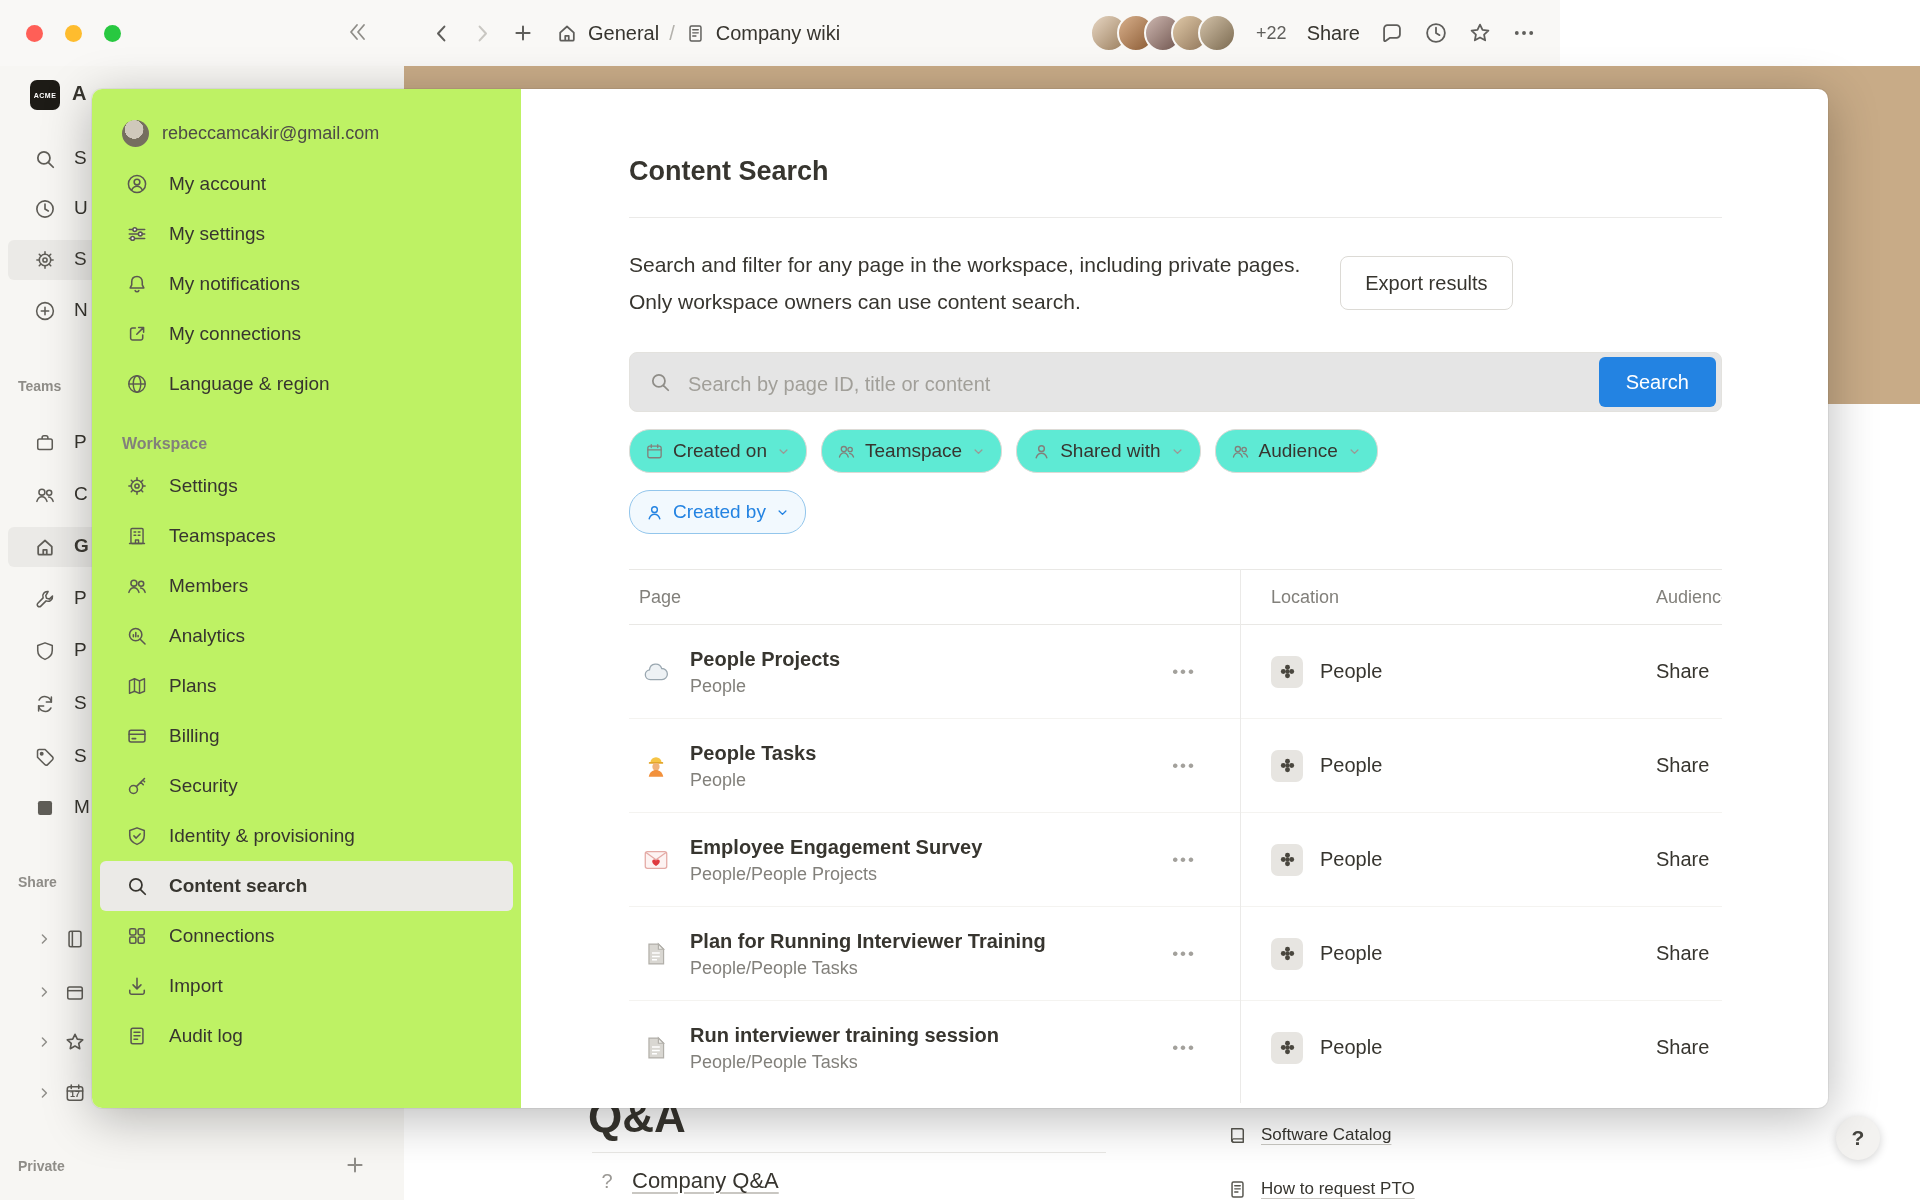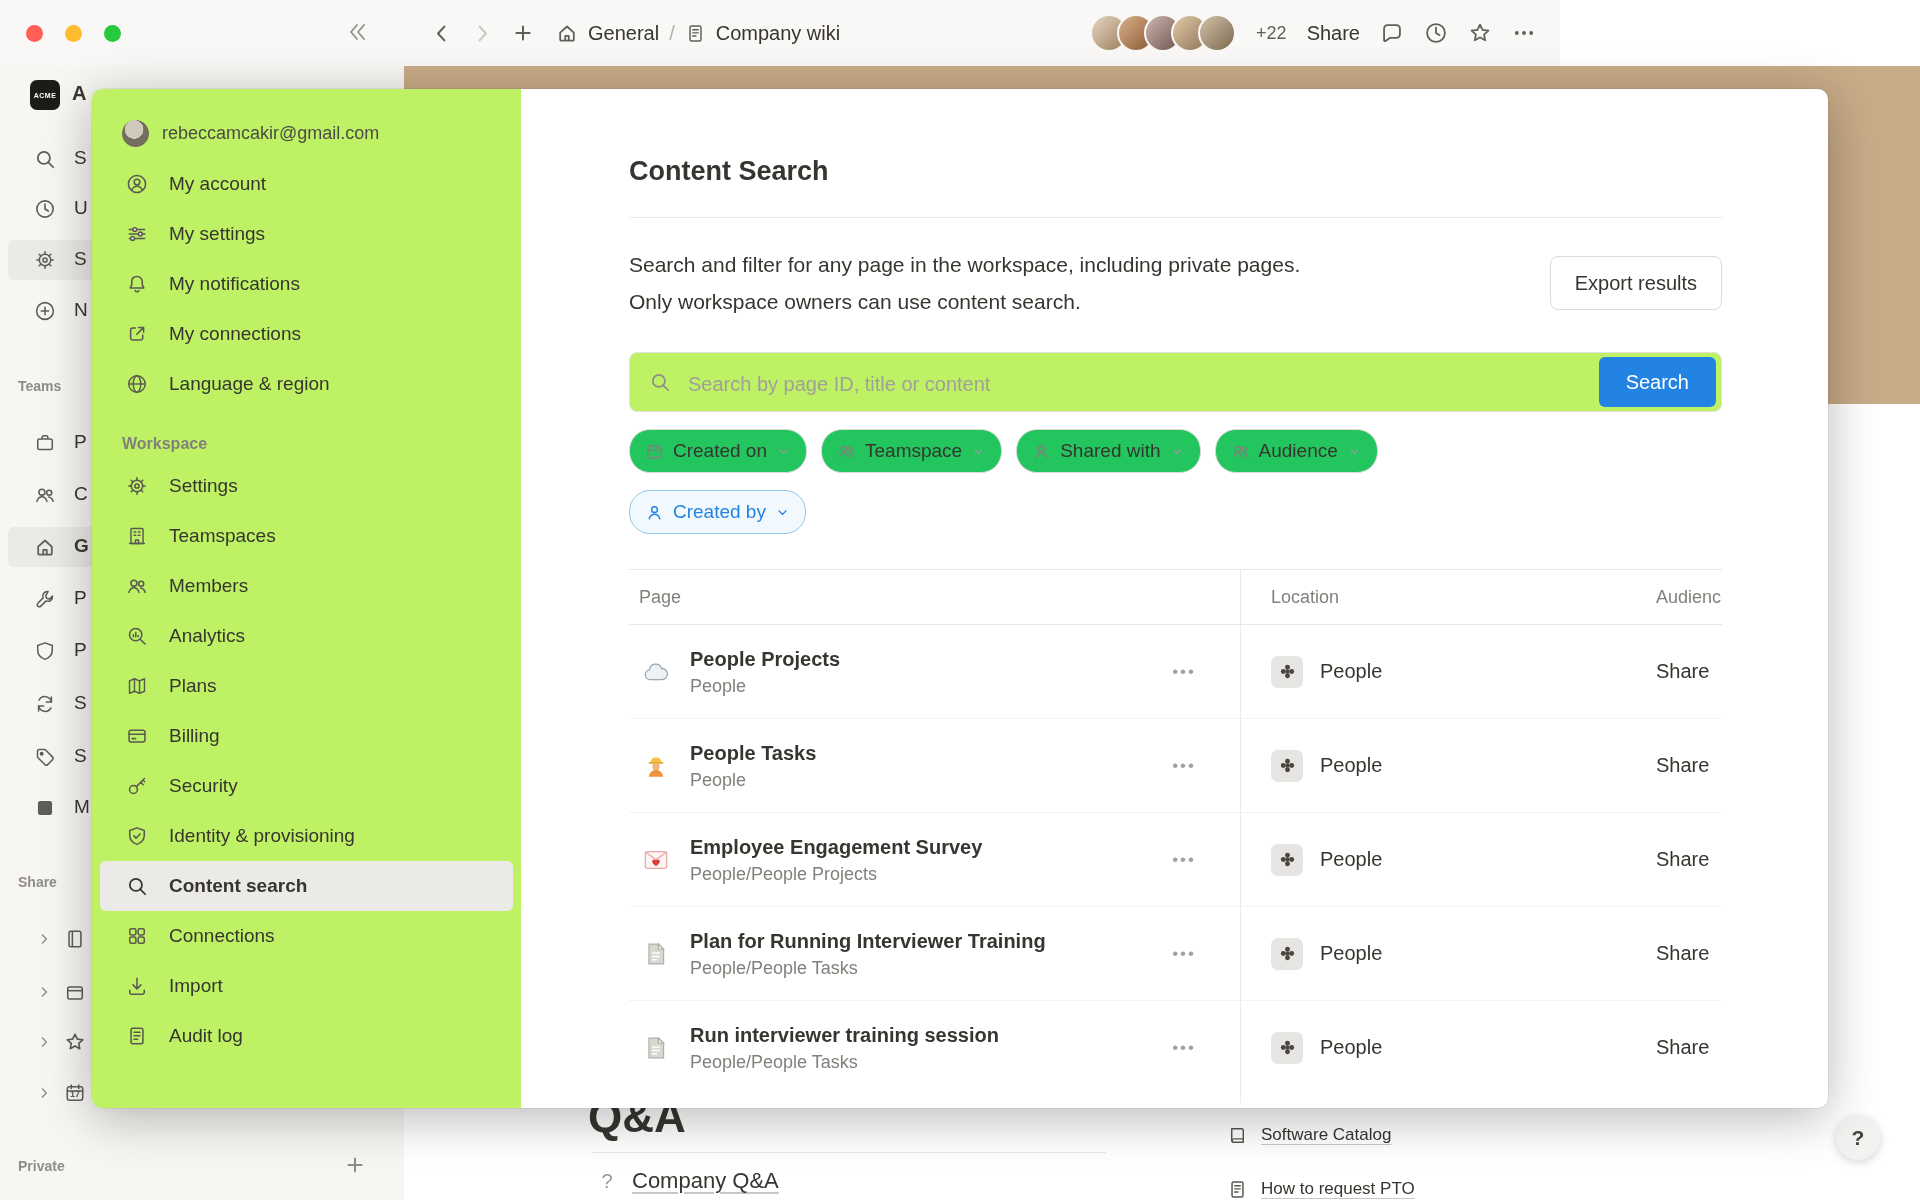--- a/index.html
+++ b/index.html
@@ -66,35 +66,35 @@
   .account-email{font-size:18px;color:#4d4b46;white-space:nowrap;}
   .snav-item{display:flex;align-items:center;gap:21px;height:50px;padding-left:34px;font-size:19px;color:#37352f;}
   .snav-item svg{width:22px;height:22px;color:#5a5850;flex:none;}
   .snav-item.selected{margin:0 8px;padding-left:26px;background:#ebeae7;border-radius:6px;font-weight:700;}
   .snav-item.selected svg{color:#37352f;}
   .snav-heading{margin:26px 0 8px;padding-left:30px;font-size:16px;font-weight:600;color:#82807b;}
   
   .settings-content{flex:1;min-width:0;padding:64px 106px 0 108px;box-sizing:border-box;}
   .sc-title{font-size:27px;font-weight:700;line-height:36px;}
   .sc-divider{margin-top:28px;border-top:1px solid #ebeae8;}
-  .desc-row{margin-top:28px;display:flex;align-items:center;justify-content:space-between;gap:40px;}
+  .desc-row{margin-top:28px;display:flex;align-items:center;gap:40px;}
   .desc{font-size:21px;line-height:37px;color:#37352f;}
   .export-btn{height:54px;padding:0 24px;border:1px solid #dcdad5;border-radius:8px;background:#fff;
               font-size:20px;color:#37352f;display:flex;align-items:center;flex:none;cursor:pointer;}
   .search-row{margin-top:32px;position:relative;height:60px;}
-  .search-input{width:100%;height:60px;border:1px solid #e3e2de;border-radius:8px;background:#bef264;
+  .search-input{width:100%;height:60px;border:1px solid #e3e2de;border-radius:8px;background:#e5e5e5;
                 padding:4px 150px 0 58px;font-size:20px;color:#37352f;outline:none;box-sizing:border-box;
                 font-family:"Liberation Sans",sans-serif;}
   .search-input::placeholder{color:#a19f99;}
   .search-ic{position:absolute;left:20px;top:19px;width:22px;height:22px;color:#8f8d88;}
   .search-btn{position:absolute;right:6px;top:5px;height:50px;padding:0 27px;background:#2383e2;color:#fff;
               border:none;border-radius:6px;font-size:20px;font-weight:500;cursor:pointer;
               font-family:"Liberation Sans",sans-serif;}
   .chip-row{margin-top:17px;display:flex;gap:14px;}
-  .chip{height:42px;border:1px solid #dcdad5;border-radius:21px;background:#22c55e;display:flex;align-items:center;
+  .chip{height:42px;border:1px solid #dcdad5;border-radius:21px;background:#5eead4;display:flex;align-items:center;
         gap:9px;padding:0 15px 0 15px;font-size:19px;color:#37352f;cursor:pointer;}
   .chip .lead{width:19px;height:19px;color:#82807b;}
   .chip .chev{width:15px;height:15px;color:#9b9995;}
   .chip.active{color:#2383e2;border-color:#93c6ec;background:#f2f9fe;}
   .chip.active .lead,.chip.active .chev{color:#2383e2;}
   .table{margin-top:35px;position:relative;height:534px;overflow:hidden;}
   .vline{position:absolute;left:611px;top:0;bottom:0;width:1px;background:#ebeae8;}
   .thead{display:grid;grid-template-columns:611px 416px 1fr;height:54px;align-items:center;
          border-top:1px solid #e9e8e5;border-bottom:1px solid #e9e8e5;color:#82807b;font-size:18px;}
   .th-page{padding-left:10px}.th-loc{padding-left:31px}

